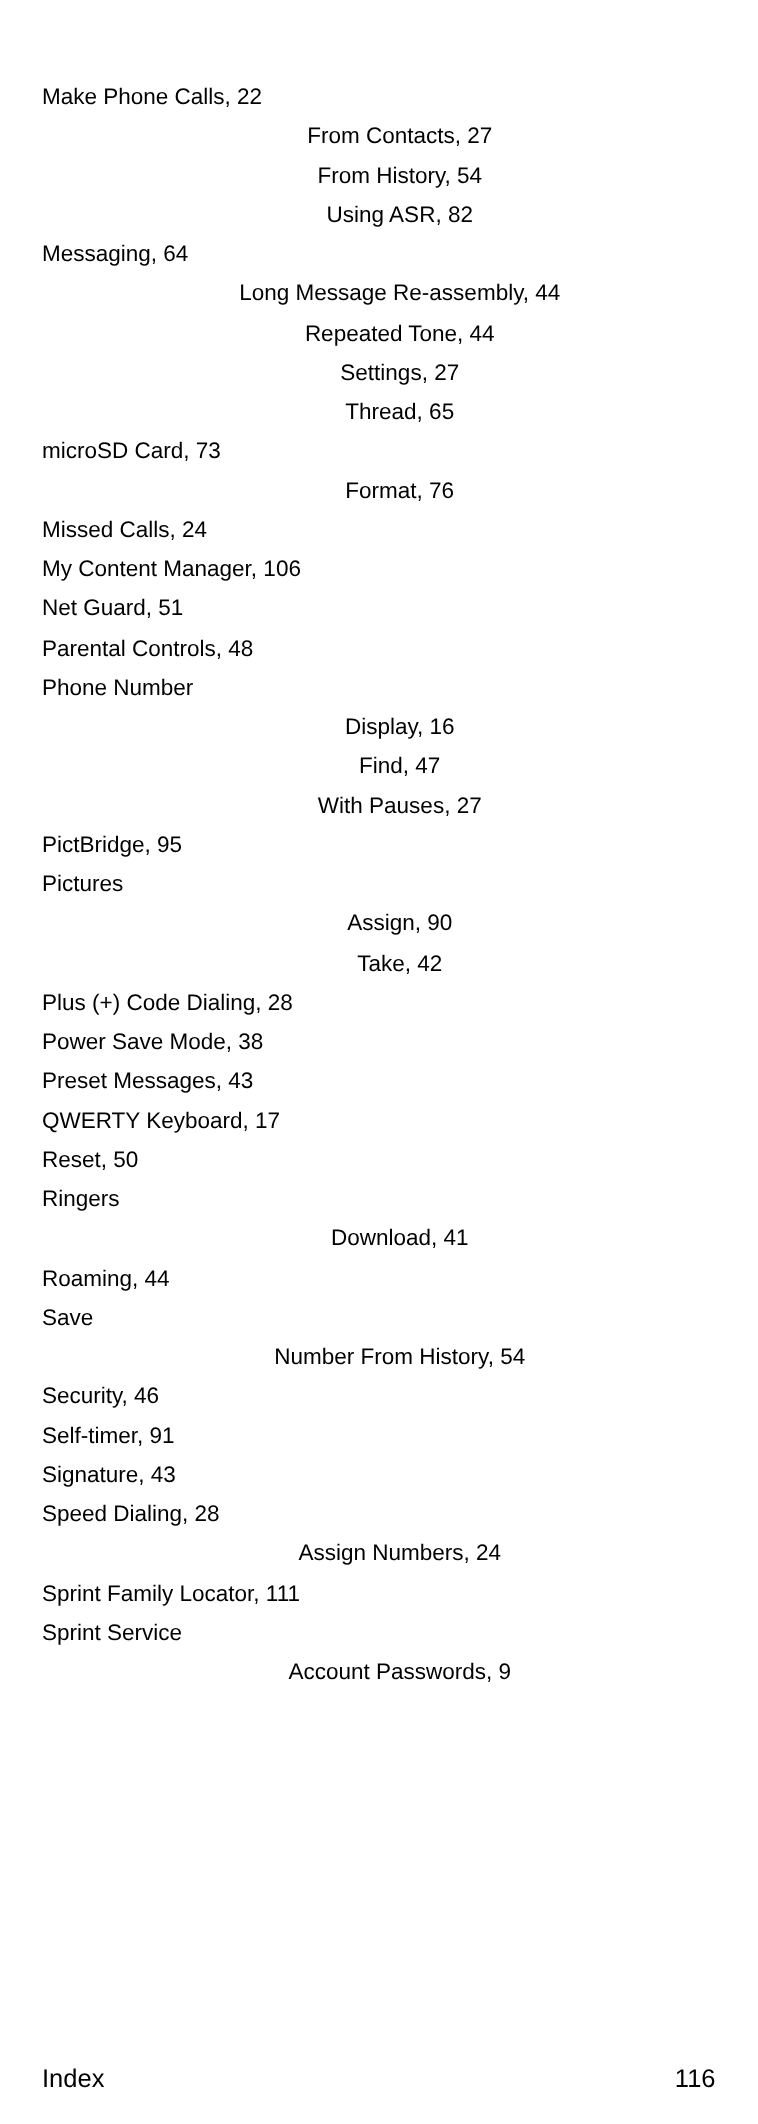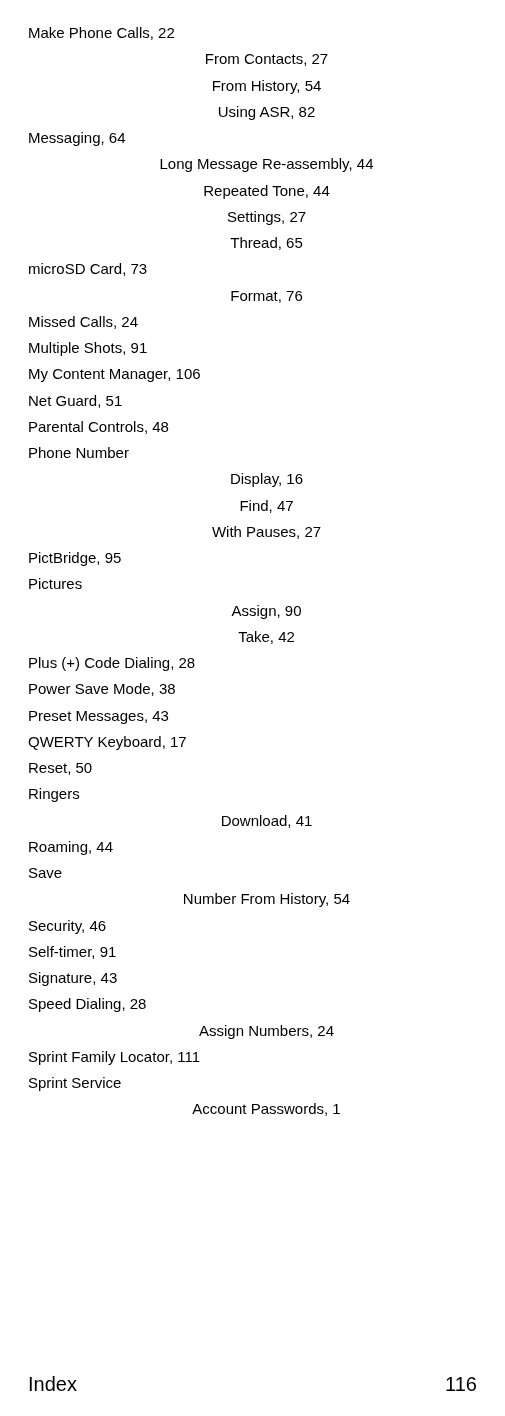--- a/index.html
+++ b/index.html
@@ -20,20 +20,21 @@
 
     .page-container {
       width: 505px;
       min-height: 1416px;
       padding: 20px 28px 40px 28px;
       position: relative;
     }
 
     .index-content {
       line-height: 1.75;
+      margin-top: 32px;
     }
 
     .index-item {
       display: block;
     }
 
     .index-item.level-1 {
       padding-left: 0px;
     }
 
@@ -43,41 +44,40 @@
     }
 
     .footer {
       position: absolute;
       bottom: 20px;
       left: 28px;
       right: 28px;
       display: flex;
       justify-content: space-between;
       align-items: center;
-      font-size: 20px;
+      font-size: 17px;
     }
   </style>
 </head>
 <body>
 
 <div class="page-container">
   <div class="index-content" id="index-items">
   <span class="index-item level-1">Make Phone Calls, 22</span>
       <span class="index-item level-2">From Contacts, 27</span>
       <span class="index-item level-2">From History, 54</span>
       <span class="index-item level-2">Using ASR, 82</span>
       <span class="index-item level-1">Messaging, 64</span>
       <span class="index-item level-2">Long Message Re-assembly, 44</span>
       <span class="index-item level-2">Repeated Tone, 44</span>
       <span class="index-item level-2">Settings, 27</span>
       <span class="index-item level-2">Thread, 65</span>
       <span class="index-item level-1">microSD Card, 73</span>
       <span class="index-item level-2">Format, 76</span>
       <span class="index-item level-1">Missed Calls, 24</span>
-      <span class="index-item level-1">Multiple Shots, 91</span>
       <span class="index-item level-1">My Content Manager, 106</span>
       <span class="index-item level-1">Net Guard, 51</span>
       <span class="index-item level-1">Parental Controls, 48</span>
       <span class="index-item level-1">Phone Number</span>
       <span class="index-item level-2">Display, 16</span>
       <span class="index-item level-2">Find, 47</span>
       <span class="index-item level-2">With Pauses, 27</span>
       <span class="index-item level-1">PictBridge, 95</span>
       <span class="index-item level-1">Pictures</span>
       <span class="index-item level-2">Assign, 90</span>
@@ -92,20 +92,20 @@
       <span class="index-item level-1">Roaming, 44</span>
       <span class="index-item level-1">Save</span>
       <span class="index-item level-2">Number From History, 54</span>
       <span class="index-item level-1">Security, 46</span>
       <span class="index-item level-1">Self-timer, 91</span>
       <span class="index-item level-1">Signature, 43</span>
       <span class="index-item level-1">Speed Dialing, 28</span>
       <span class="index-item level-2">Assign Numbers, 24</span>
       <span class="index-item level-1">Sprint Family Locator, 111</span>
       <span class="index-item level-1">Sprint Service</span>
-      <span class="index-item level-2">Account Passwords, 1</span>
+      <span class="index-item level-2">Account Passwords, 9</span>
     </div>
 
   <div class="footer">
     <span>Index</span>
     <span>116</span>
   </div>
 </div>
 
 </body></html>

